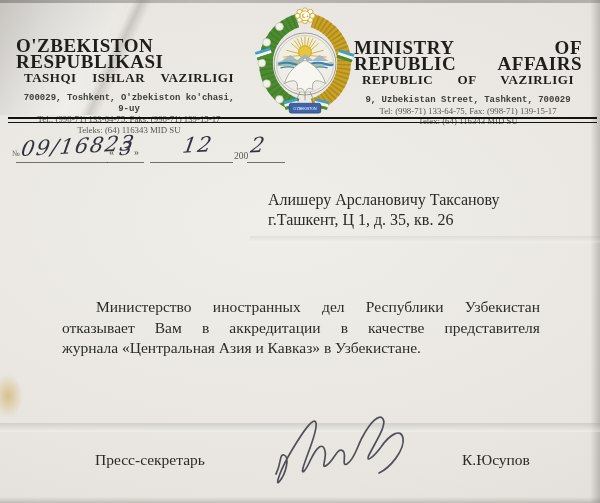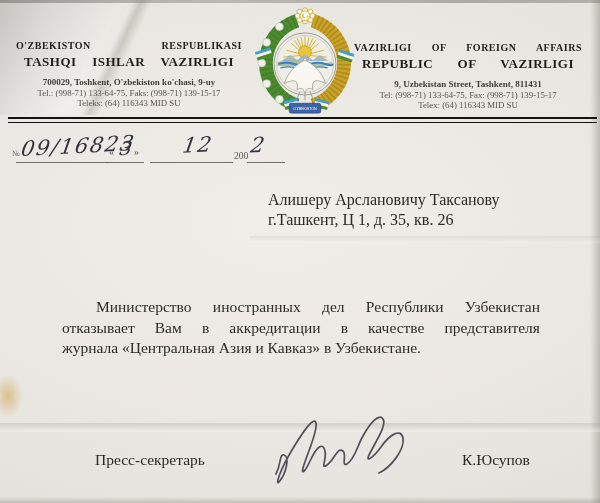--- a/index.html
+++ b/index.html
@@ -27,25 +27,25 @@
   .crease-mid{left:250px;top:236px;width:350px;height:7px;
     background:linear-gradient(rgba(130,125,118,.12), rgba(255,255,255,.22));}
   .crease-low{left:0;top:423px;width:600px;height:9px;
     background:linear-gradient(rgba(130,125,118,.22), rgba(255,255,255,.3));}
   .stain{left:-7px;top:374px;width:30px;height:44px;border-radius:50%;
     background:radial-gradient(closest-side, rgba(213,186,125,.85), rgba(213,186,125,0));}
 
   
   .lh-left{left:16px;top:38px;width:226px;text-align:center;}
   .lh-right{left:354px;top:40px;width:228px;text-align:center;}
-  .lh-title{font-weight:bold;font-size:10px;line-height:16px;color:#1f1e1b;
+  .lh-title{font-weight:bold;font-size:19px;line-height:16px;color:#1f1e1b;
     letter-spacing:.5px;text-align:justify;text-align-last:justify;}
   .lh-title2{font-weight:bold;font-size:13px;line-height:16px;color:#1f1e1b;
     letter-spacing:.5px;text-align:justify;text-align-last:justify;padding:0 8px;font-family:Liberation Serif, serif;}
-  .lh-addr{font-weight:bold;font-size:9px;line-height:10.5px;color:#3e3f38;margin-top:7px;}
+  .lh-addr{font-weight:bold;font-size:9px;line-height:10.5px;color:#3e3f38;margin-top:7px;font-family:Liberation Mono, monospace;}
   .lh-tel{font-size:8.8px;line-height:10.5px;color:#55564f;}
   .rule1{left:8px;top:117px;width:589px;height:0;border-top:2.5px solid #15130f;}
   .rule2{left:8px;top:122px;width:589px;height:0;border-top:1.5px solid #15130f;}
 
   
   .ref-symbol{left:12px;top:149px;font-size:8px;color:#6a6a64;}
   .hand{font-family:"DejaVu Serif",serif;font-style:italic;color:#32323e;
     transform:skewX(-12deg) rotate(-3deg);letter-spacing:1.5px;}
   .ref-number{left:22px;top:134px;font-size:21px;}
   .u1{left:16px;top:162px;width:92px;border-bottom:1px solid rgba(60,60,58,.7);}
@@ -179,23 +179,23 @@
     <g transform="translate(63,95.8) rotate(14)">
         <rect width="14" height="3" fill="#3fa0d0"></rect>
         <rect y="3" width="14" height="3" fill="#f4f3ee"></rect>
         <rect y="6" width="14" height="3" fill="#4d8b31"></rect>
       </g>
     <rect x="36" y="101" width="32" height="10" rx="2" fill="#3f63a8" stroke="#2c4a86" stroke-width=".8"></rect>
     <text x="52" y="108" font-size="3.6" fill="#ffffff" text-anchor="middle" font-family="Liberation Sans, sans-serif">O'ZBEKISTON</text>
   </svg>
 
   <div class="abs lh-right">
-    <div class="lh-title">VAZIRLIGI OF FOREIGN AFFAIRS</div>
+    <div class="lh-title">MINISTRY OF REPUBLIC AFFAIRS</div>
     <div class="lh-title2">REPUBLIC OF VAZIRLIGI</div>
-    <div class="lh-addr">9, Uzbekistan Street, Tashkent, 811431</div>
+    <div class="lh-addr">9, Uzbekistan Street, Tashkent, 700029</div>
     <div class="lh-tel">Tel: (998-71) 133-64-75, Fax: (998-71) 139-15-17</div>
     <div class="lh-tel">Telex: (64) 116343 MID SU</div>
   </div>
 
   <div class="abs rule1"></div>
   <div class="abs rule2"></div>
 
   <div class="abs ref-symbol">№</div>
   <div class="abs hand ref-number">09/16823</div>
   <div class="abs u1"></div>

